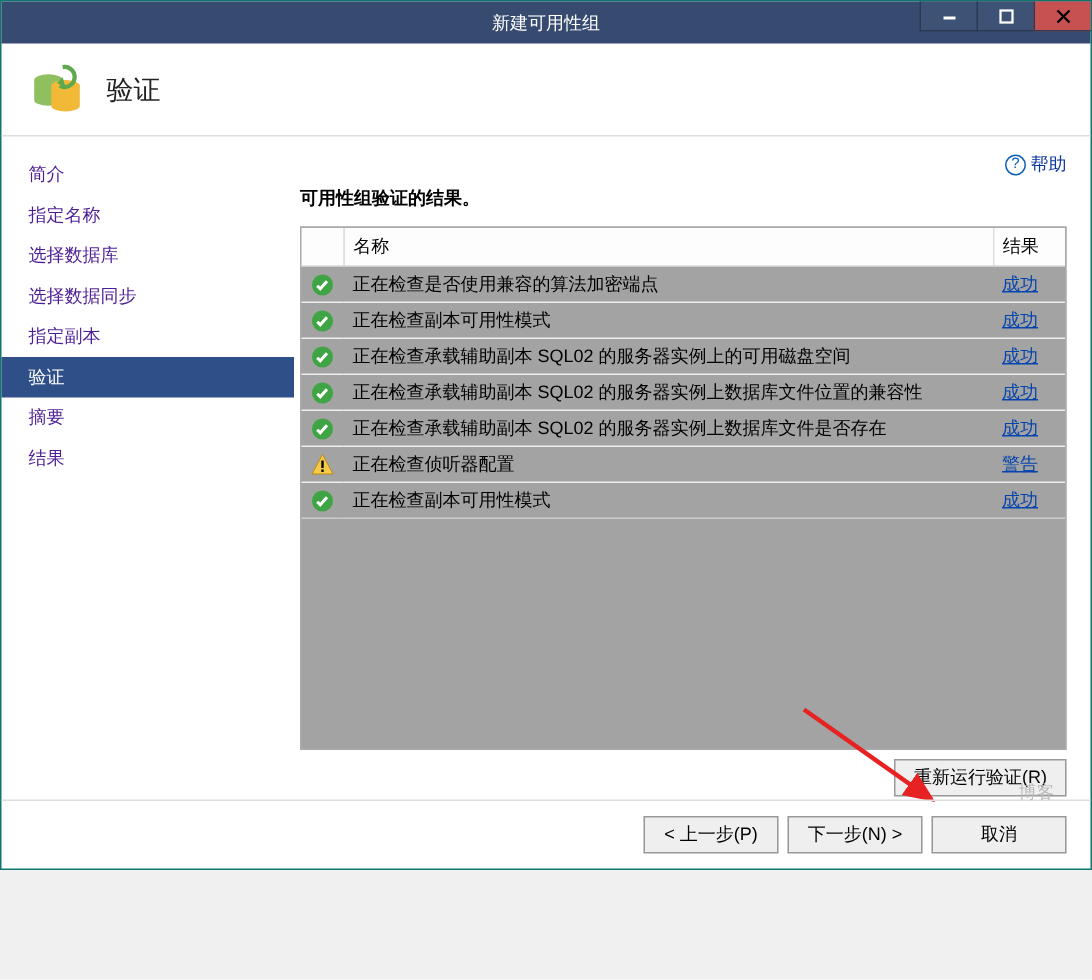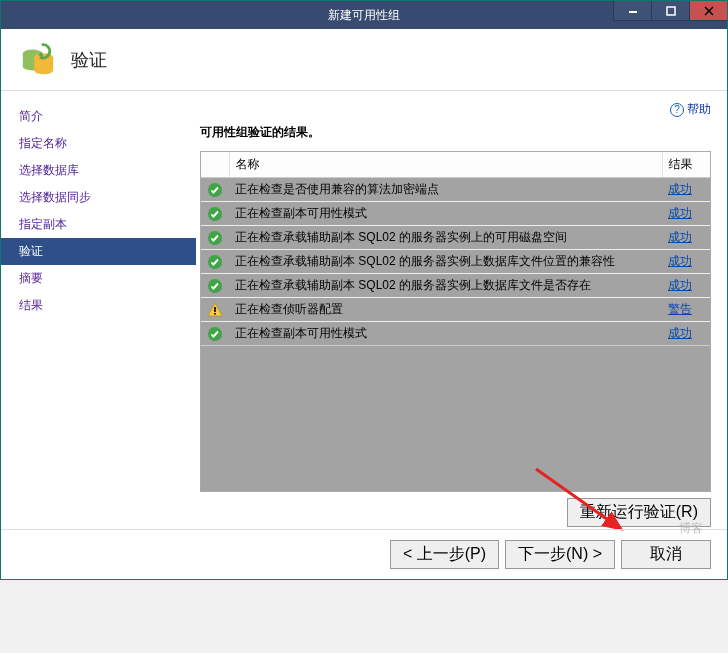--- a/index.html
+++ b/index.html
@@ -28,21 +28,21 @@
   table { width: 100%; border-collapse: collapse; font-size: 12px; }
   thead th { text-align: left; padding: 4px 6px; border-bottom:1px solid #ccc; border-right:1px solid #e0e0e0; font-weight:normal; color:#000; background:#fdfdfd;}
   thead th:last-child{width:48px; border-right:none;}
   thead th:first-child{width:24px;}
   tbody td { padding: 3px 6px; border-bottom: 1px solid #eee; vertical-align: middle; }
   tbody td:first-child{ text-align:center; }
   tbody tr:last-child td{ border-bottom:1px solid #ccc;}
   .link-cell { color: #0645ad; text-decoration: underline; cursor:pointer; }
   .tfill { flex:1; }
   .action-row { display:flex; justify-content:flex-end; padding:6px 0 2px; }
-  .btn { min-width: 90px; padding: 3px 12px; background: #efefef; border:1px solid #999; cursor: pointer; font-size:16px; font-family:inherit;}
+  .btn { min-width: 90px; padding: 3px 12px; background: #efefef; border:1px solid #999; cursor: pointer; font-size:12px; font-family:inherit;}
   .footer { border-top:1px solid #ddd; padding:10px 16px; display:flex; justify-content:flex-end; gap:6px;}
   .status-icon { width:16px; height:16px; display:inline-block; vertical-align:middle;}
   .watermark { position:absolute; right:24px; bottom:42px; color:#bbb; font-size:12px; pointer-events:none;}
   .arrow { position:absolute; pointer-events:none; }
 </style>
 </head>
 <body>
 
 <div class="window">
   <div class="titlebar">

